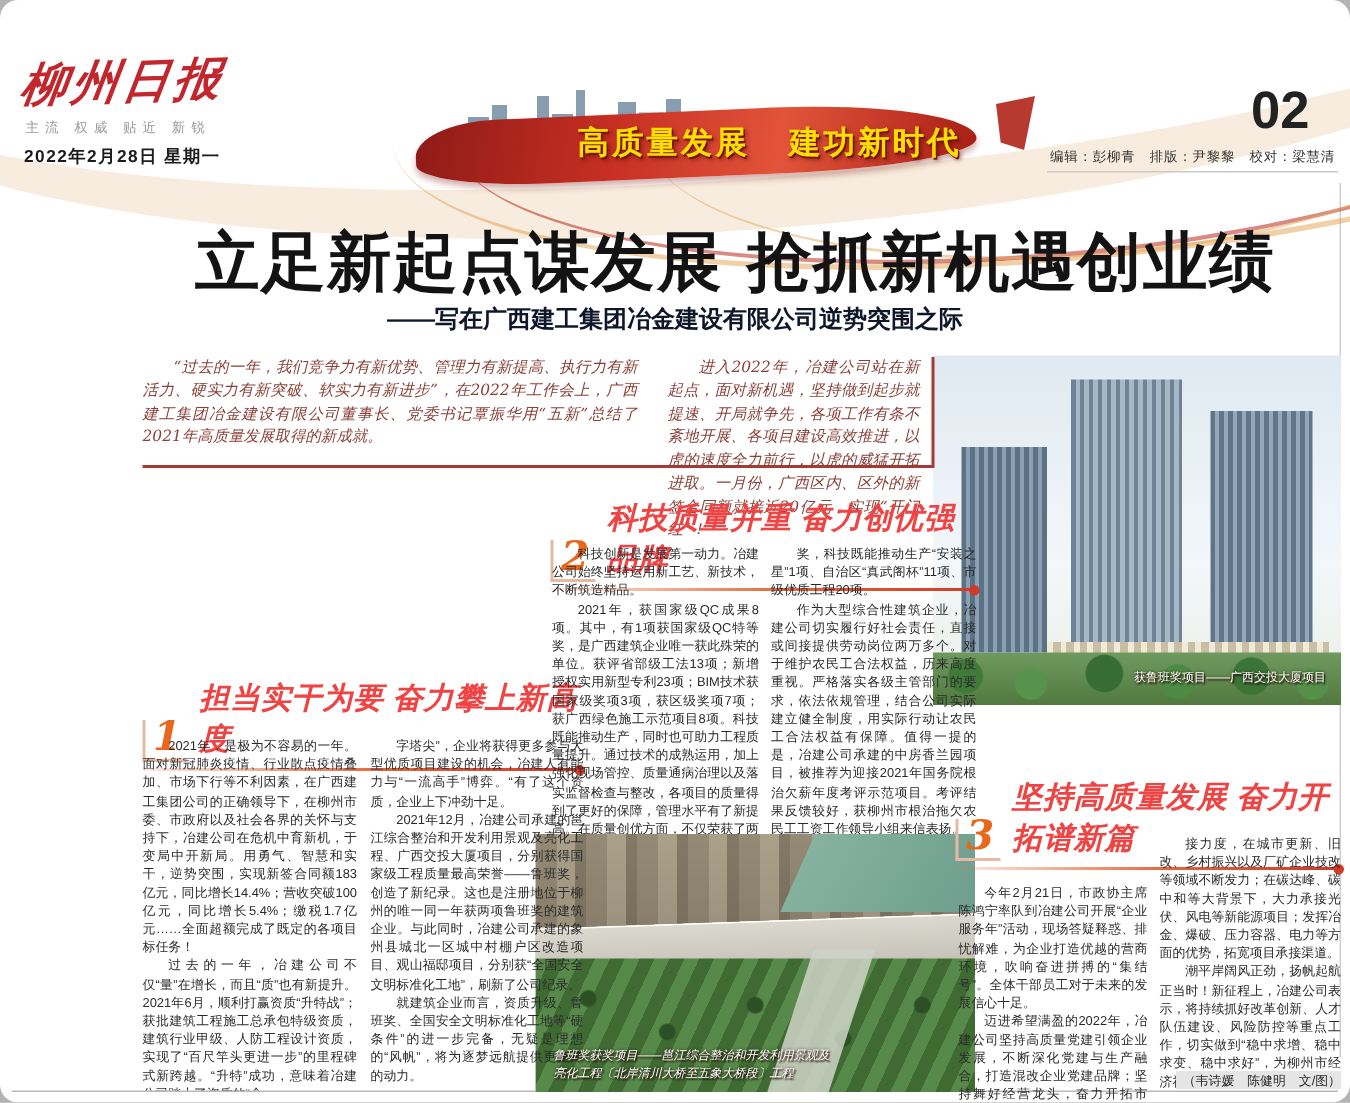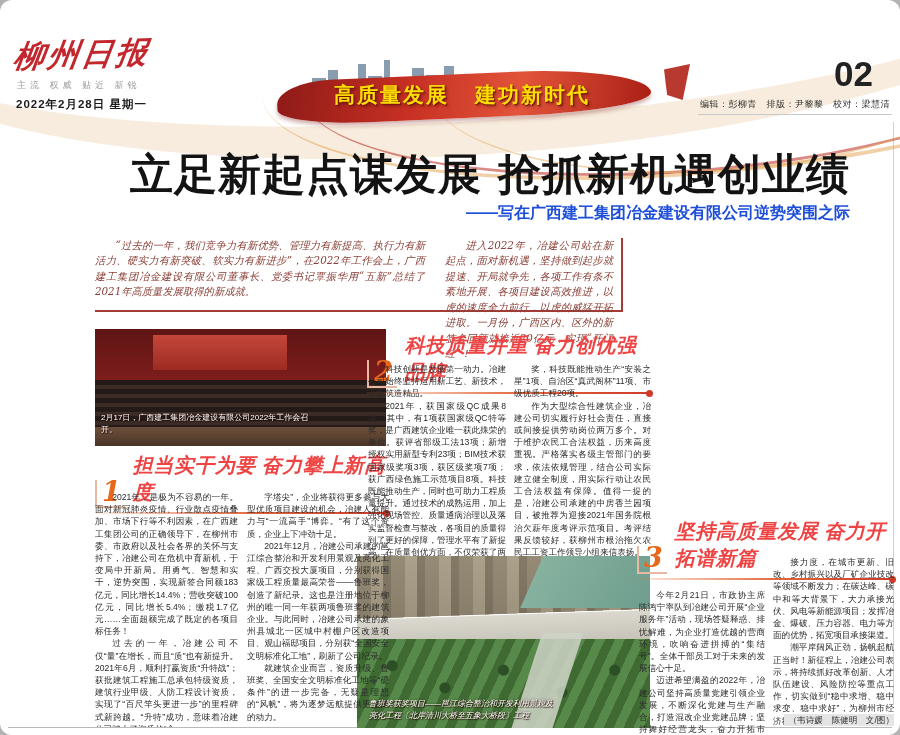--- a/index.html
+++ b/index.html
@@ -17,35 +17,35 @@
   .sw3{left:300px;top:-40px;width:760px;height:210px;border-bottom:3px solid rgba(186,44,30,.55);transform:rotate(-4deg);}
   .sw4{left:430px;top:-20px;width:560px;height:190px;border-bottom:2px solid rgba(230,170,90,.5);transform:rotate(-3deg);}
   
   .banner{position:absolute;left:283px;top:56px;width:358px;height:62px;z-index:2;}
   .skyline{position:absolute;left:8%;right:5%;bottom:24px;height:36px;display:flex;align-items:flex-end;gap:2px;opacity:.9;}
   .skyline i{display:block;background:#7d93a8;}
   .ribbon{position:absolute;left:-6px;right:-10px;bottom:0;height:44px;
           background:linear-gradient(100deg,#8e1a18,#c62f22 35%,#e2543a 65%,#a91f15);
           border-radius:18% 45% 42% 30%/65% 75% 50% 45%;transform:rotate(-2.5deg);
           box-shadow:0 3px 4px rgba(120,20,10,.35);}
-  .banner-text{position:absolute;left:0;right:0;bottom:9px;text-align:center;font-weight:900;font-size:21px;
+  .banner-text{position:absolute;left:0;right:0;bottom:9px;text-align:right;font-weight:900;font-size:21px;
           color:#ffdf00;letter-spacing:2px;text-shadow:1px 1px 0 #7a1410,2px 2px 3px rgba(60,0,0,.5);}
   .banner-text .gap{display:inline-block;width:26px;}
   .ribbon-tail{position:absolute;left:664px;top:64px;width:26px;height:36px;background:#b02318;
           clip-path:polygon(0 15%,100% 0,72% 100%,12% 86%);z-index:1;opacity:.9;}
   
   .pagenum{position:absolute;left:834px;top:54px;font-size:35px;font-weight:bold;color:#222;z-index:3;}
   .credits{position:absolute;left:700px;top:98px;font-size:9px;color:#333;z-index:3;letter-spacing:.5px;}
   .credits-rule{position:absolute;left:698px;top:114px;width:194px;height:1px;background:#c9c9c9;z-index:3;}
   .right-rule{position:absolute;left:893px;top:122px;width:1px;height:583px;background:#cfcfcf;}
   .bottom-rule{position:absolute;left:8px;top:727px;width:884px;height:1px;background:#b9b9b9;}
   
   .headline{position:absolute;left:50px;top:146px;width:800px;text-align:right;font-family:"DejaVu Serif",serif;
             font-weight:900;font-size:43px;color:#131313;letter-spacing:1px;z-index:2;}
-  .subhead{position:absolute;left:50px;top:203px;width:800px;text-align:right;font-size:16px;font-weight:600;color:#1d4ed8;z-index:2;}
+  .subhead{position:absolute;left:50px;top:203px;width:800px;text-align:center;font-size:16px;font-weight:600;color:#0f172a;z-index:2;}
   
   .intro{position:absolute;left:95px;top:238px;width:528px;height:72px;display:flex;gap:20px;
          border-bottom:2px solid #a63a35;z-index:2;}
   .intro p{margin:0;text-indent:2em;text-align:justify;font-family:"DejaVu Serif",serif;font-style:italic;
            font-size:10.3px;line-height:1.5;color:#8a4038;}
   .intro .ileft{width:330px;}
   .intro .iright{width:168px;border-right:2px solid #a63a35;padding-right:8px;}
   
   .photo{position:absolute;overflow:hidden;}
   .caption{position:absolute;color:#fff;font-size:8px;line-height:1.5;
@@ -158,28 +158,29 @@
   <div class="bottom-rule"></div>
 
   <div class="headline">立足新起点谋发展 抢抓新机遇创业绩</div>
   <div class="subhead">——写在广西建工集团冶金建设有限公司逆势突围之际</div>
 
   <div class="intro">
     <p class="ileft">“过去的一年，我们竞争力有新优势、管理力有新提高、执行力有新活力、硬实力有新突破、软实力有新进步”，在2022年工作会上，广西建工集团冶金建设有限公司董事长、党委书记覃振华用“五新”总结了2021年高质量发展取得的新成就。</p>
     <p class="iright">进入2022年，冶建公司站在新起点，面对新机遇，坚持做到起步就提速、开局就争先，各项工作有条不紊地开展、各项目建设高效推进，以虎的速度全力前行，以虎的威猛开拓进取。一月份，广西区内、区外的新签合同额就接近20亿元，实现“开门红”！</p>
   </div>
 
-  <div class="photo p-meeting">
-    <div class="pm-backdrop"></div>
-    <div class="pm-screen"></div>
-    <div class="pm-crowd"></div>
-    <div class="pm-table"></div>
-    <div class="caption cap-meeting">2月17日，广西建工集团冶金建设有限公司2022年工作会召开。</div>
-  </div>
-
+
+  <div class="photo p-tower">
+    <div class="tw tw1"></div>
+    <div class="tw tw2"></div>
+    <div class="tw tw3"></div>
+    <div class="tw tw-base"></div>
+    <div class="tw tw-trees"></div>
+    <div class="caption cap-tower">获鲁班奖项目——广西交投大厦项目</div>
+  </div>
 
   <div class="photo p-bridge">
     <div class="br-city"></div>
     <div class="br-river"></div>
     <div class="br-road"></div>
     <div class="br-park"></div>
     <div class="br-path"></div>
     <div class="caption cap-bridge">
       <span>鲁班奖获奖项目——邕江综合整治和开发利用景观及</span><br>
       <span>亮化工程〔北岸清川大桥至五象大桥段〕工程</span>

